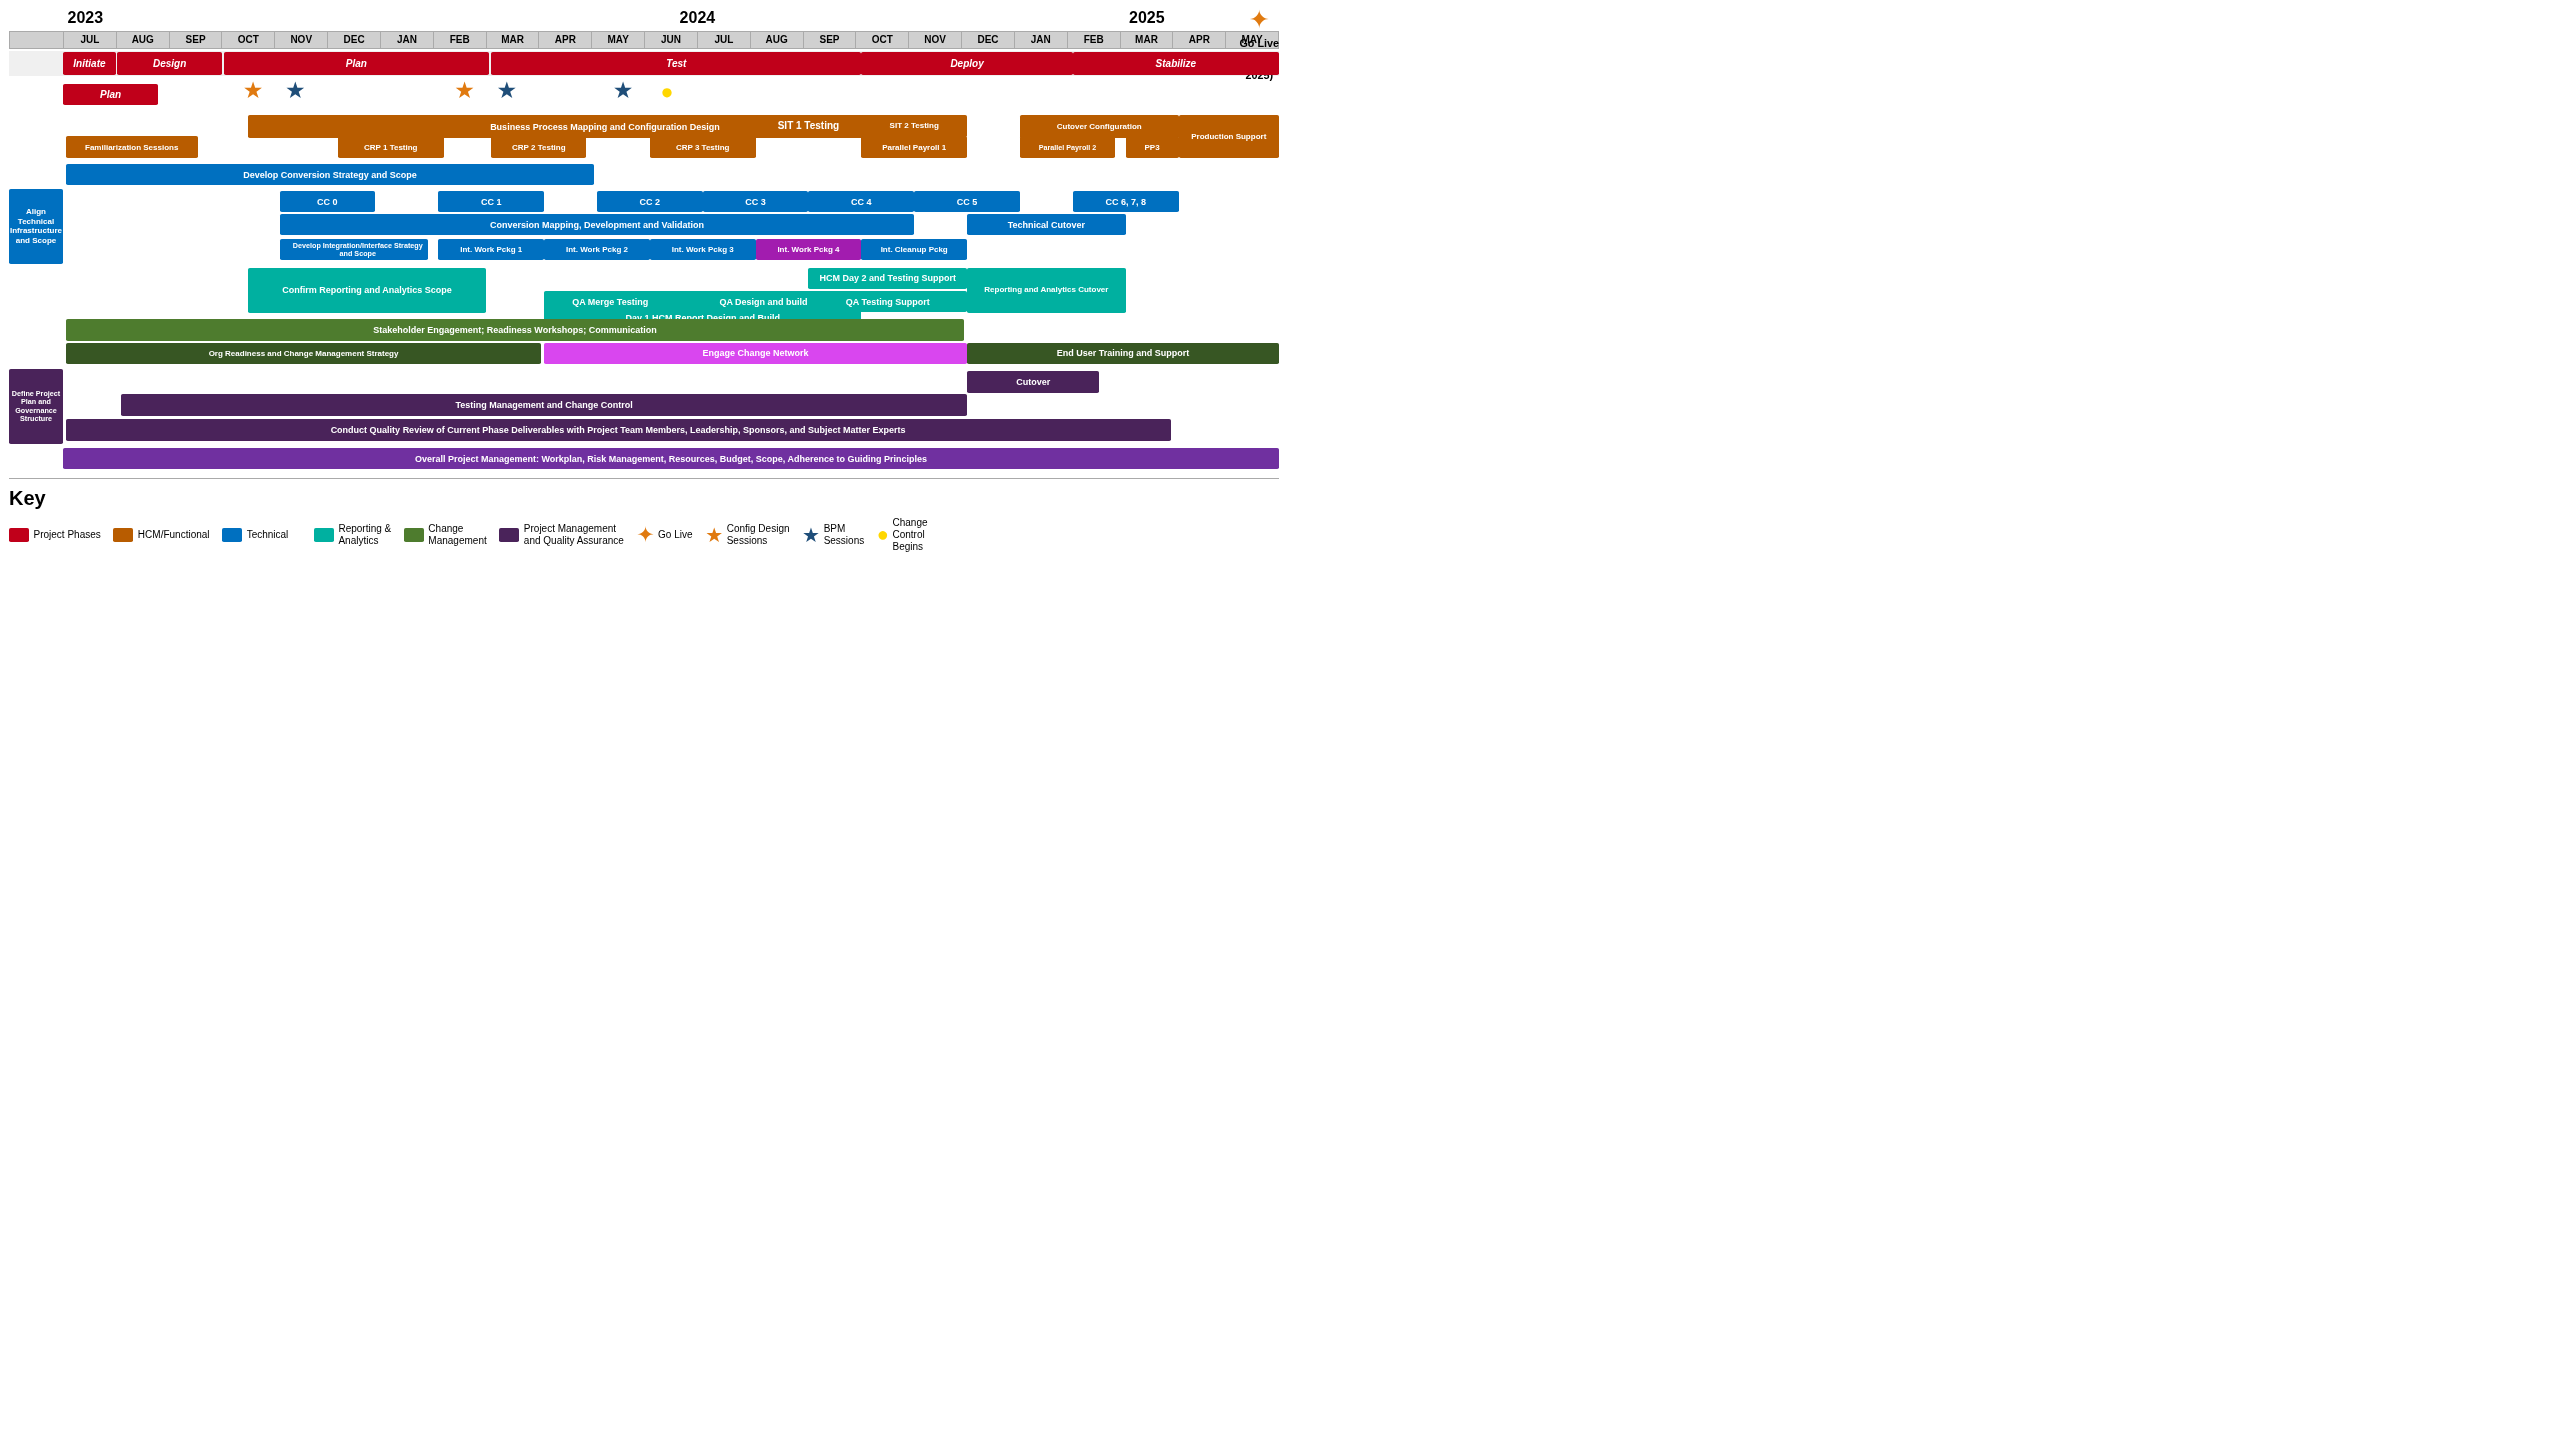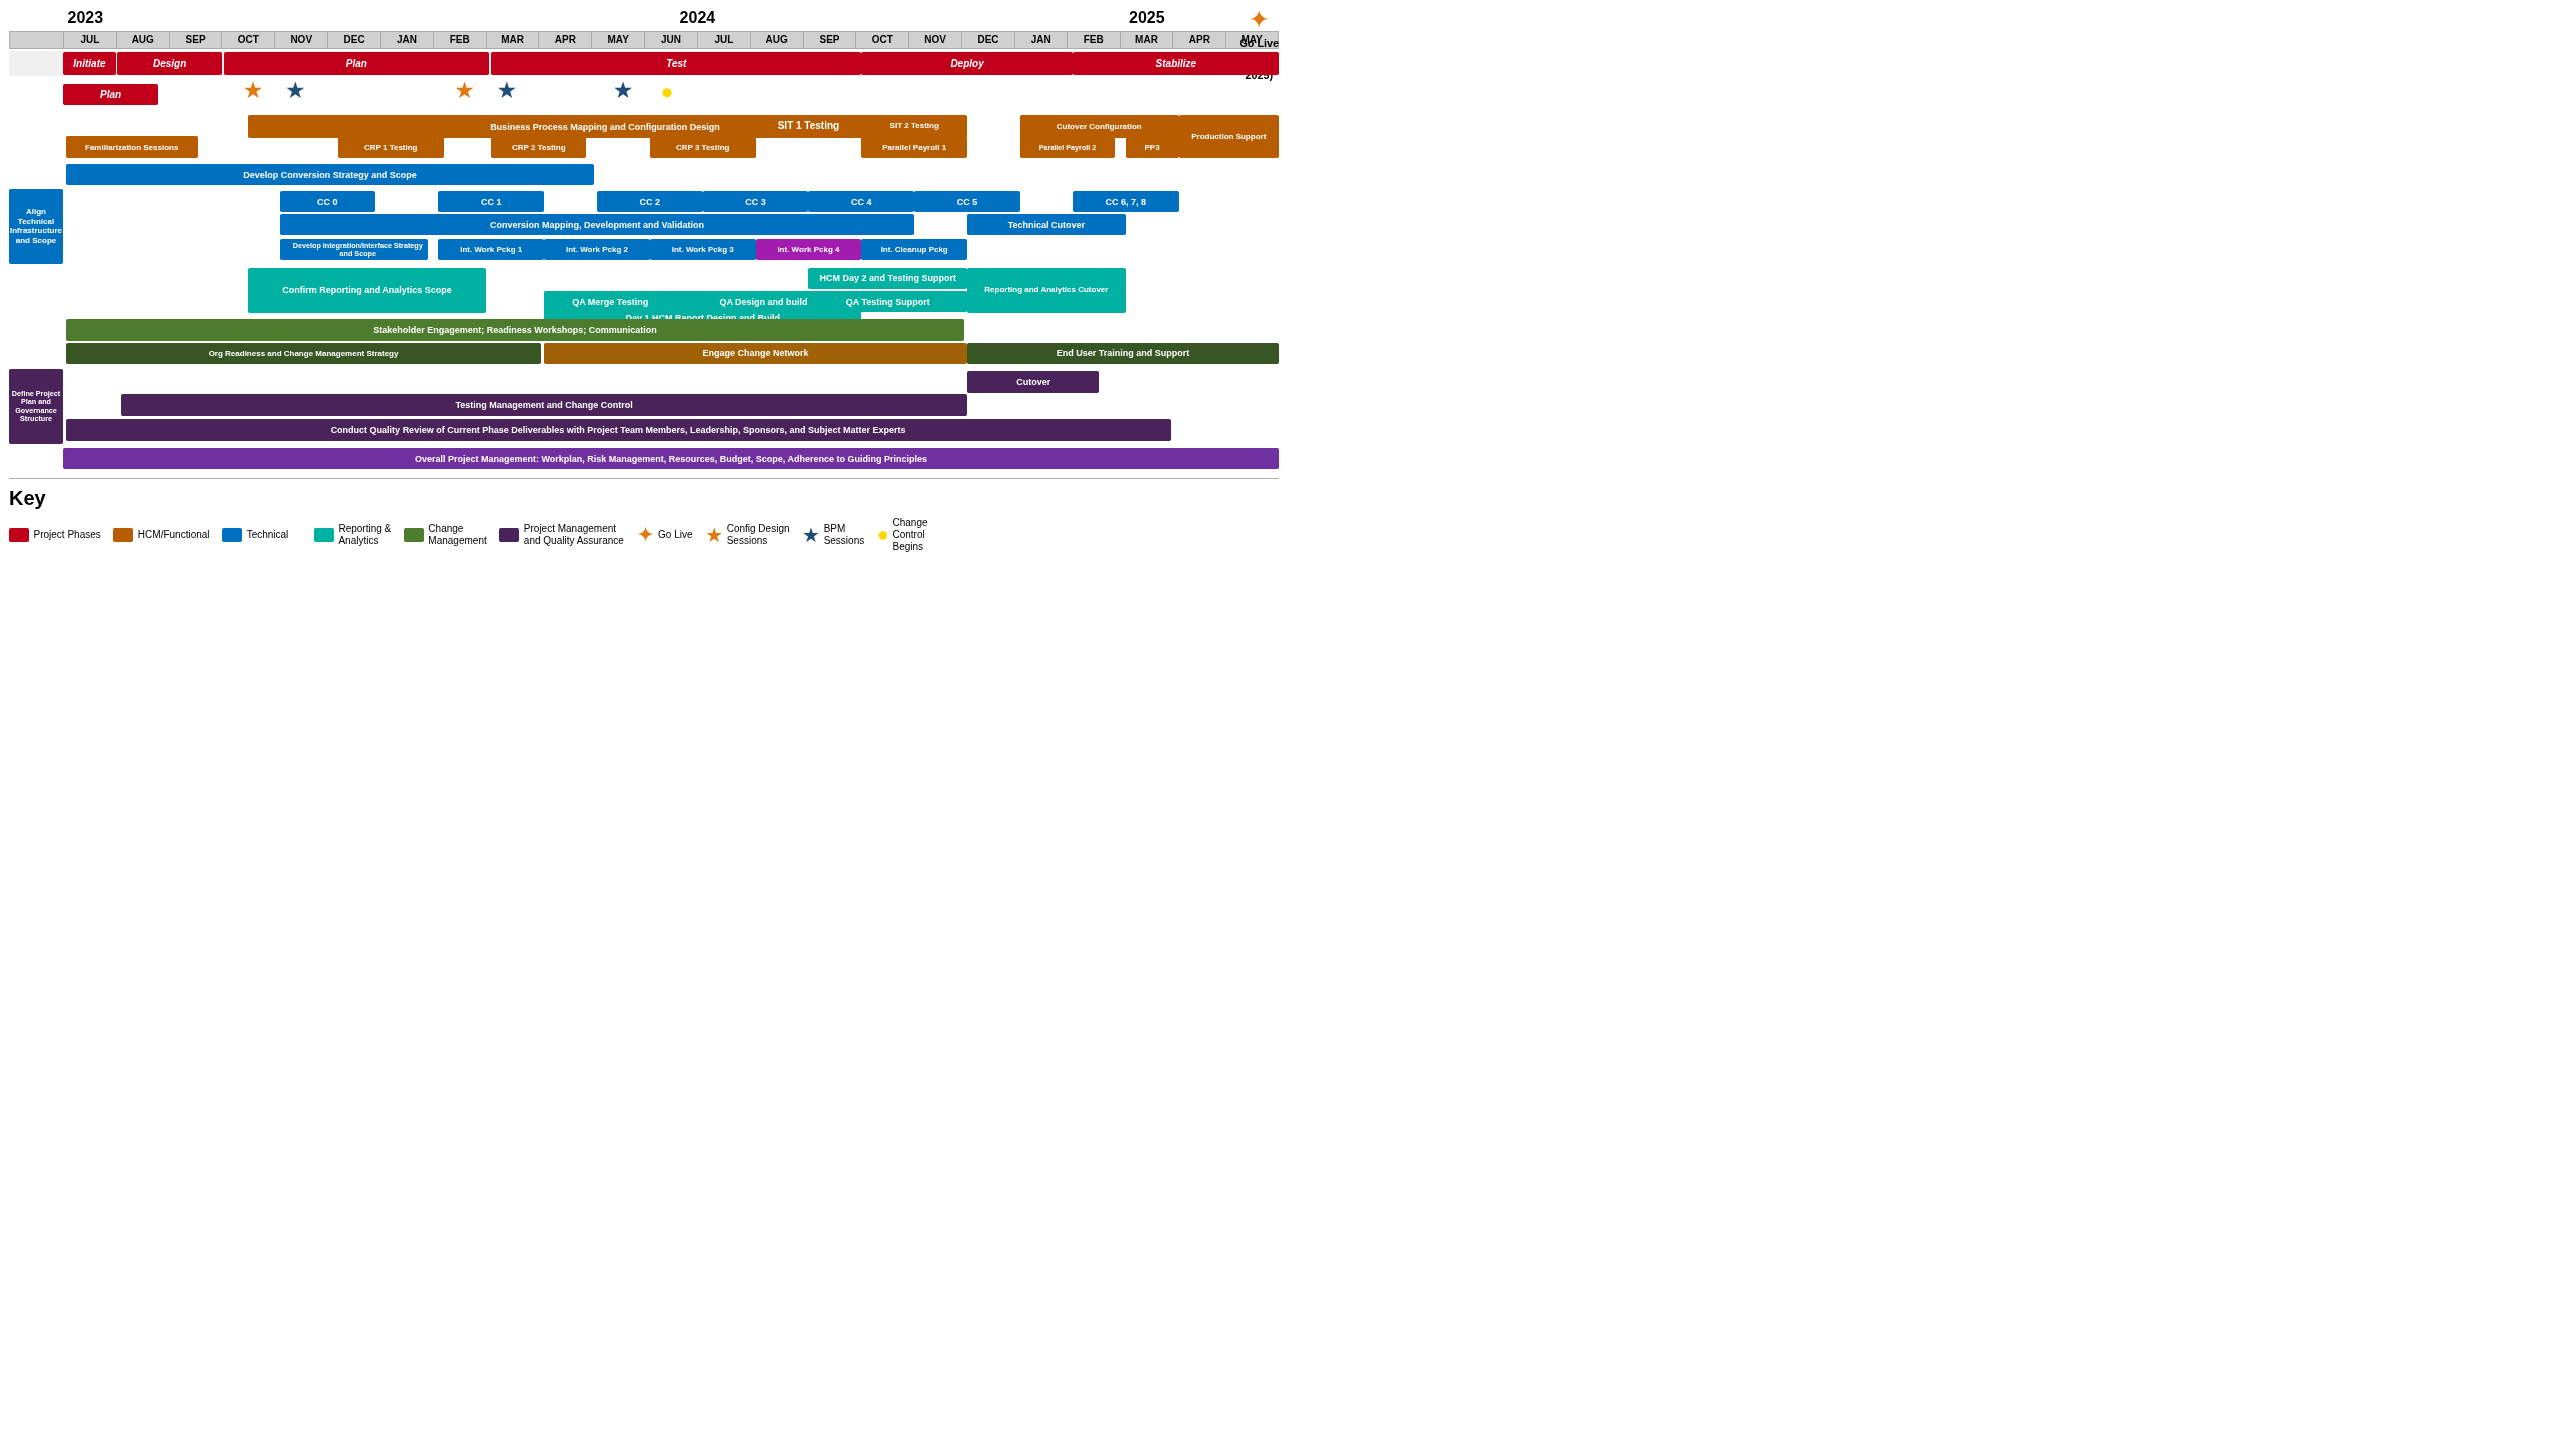--- a/index.html
+++ b/index.html
@@ -191,21 +191,21 @@
   </div>
 
   <div style="display:flex; margin-bottom:1.8px;">
     <div style="width:54px;"></div>
     <div style="flex:1; position:relative; height:50px;">
 
       <div style="position:absolute; left:calc(0.05/23*100%); width:calc(17/23*100%); height:21.5px; top:1.8px; background:#4e7c2e; display:flex; align-items:center; justify-content:center; font-size:9px; font-weight:bold; color:white; border-radius:1.8px; text-align:center;">Stakeholder Engagement; Readiness Workshops; Communication</div>
 
       <div style="position:absolute; left:calc(0.05/23*100%); width:calc(9/23*100%); height:21.5px; top:25px; background:#375623; display:flex; align-items:center; justify-content:center; font-size:8px; font-weight:bold; color:white; border-radius:1.8px; text-align:center; line-height:1.2;">Org Readiness and Change Management Strategy</div>
 
-      <div style="position:absolute; left:calc(9.1/23*100%); width:calc(8/23*100%); height:21.5px; top:25px; background:#a16207; display:flex; align-items:center; justify-content:center; font-size:9px; font-weight:bold; color:white; border-radius:1.8px; text-align:center;">Engage Change Network</div>
+      <div style="position:absolute; left:calc(9.1/23*100%); width:calc(8/23*100%); height:21.5px; top:25px; background:#d946ef; display:flex; align-items:center; justify-content:center; font-size:9px; font-weight:bold; color:white; border-radius:1.8px; text-align:center;">Engage Change Network</div>
 
       <div style="position:absolute; left:calc(17.1/23*100%); width:calc(5.9/23*100%); height:21.5px; top:25px; background:#375623; display:flex; align-items:center; justify-content:center; font-size:9px; font-weight:bold; color:white; border-radius:1.8px; text-align:center;">End User Training and Support</div>
     </div>
   </div>
 
   <div style="display:flex; margin-bottom:1.8px;">
     <div style="width:54px; background:#4a235a; display:flex; align-items:center; justify-content:center; font-size:7.2px; font-weight:bold; color:white; text-align:center; padding:1.8px; border-radius:1.8px; line-height:1.2;">Define Project Plan and Governance Structure</div>
     <div style="flex:1; position:relative; height:75px;">
 
       <div style="position:absolute; left:calc(17.1/23*100%); width:calc(2.5/23*100%); height:21.5px; top:1.8px; background:#4a235a; display:flex; align-items:center; justify-content:center; font-size:9px; font-weight:bold; color:white; border-radius:1.8px;">Cutover</div>

